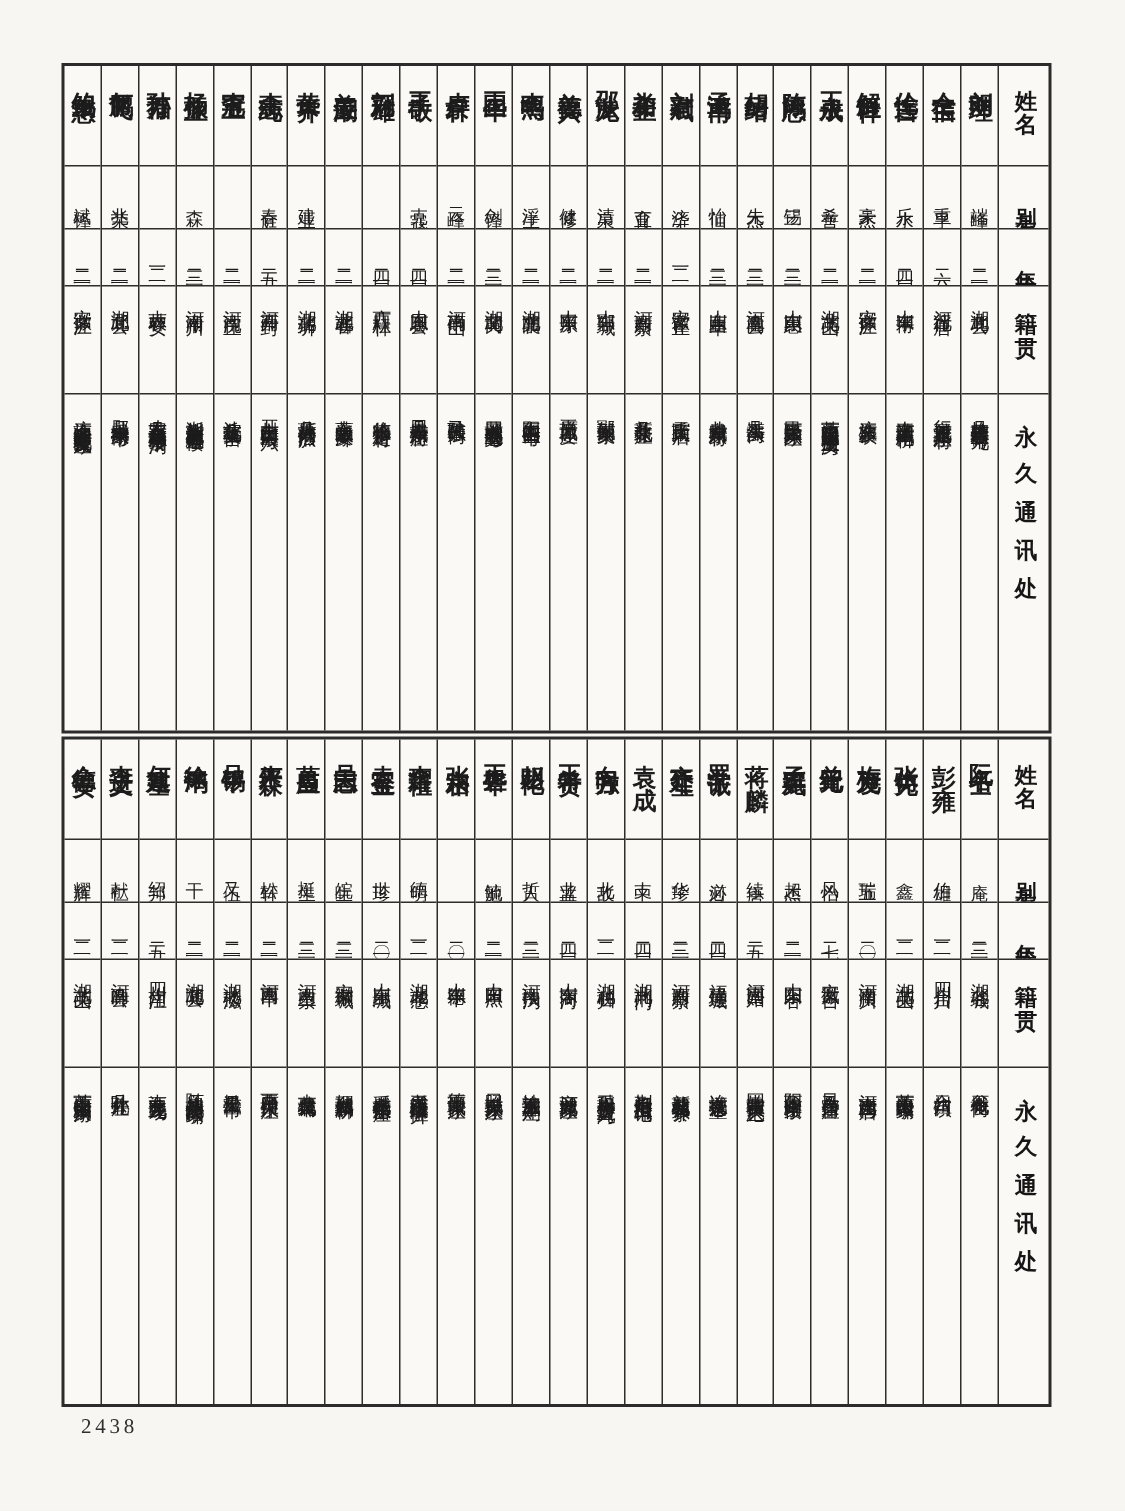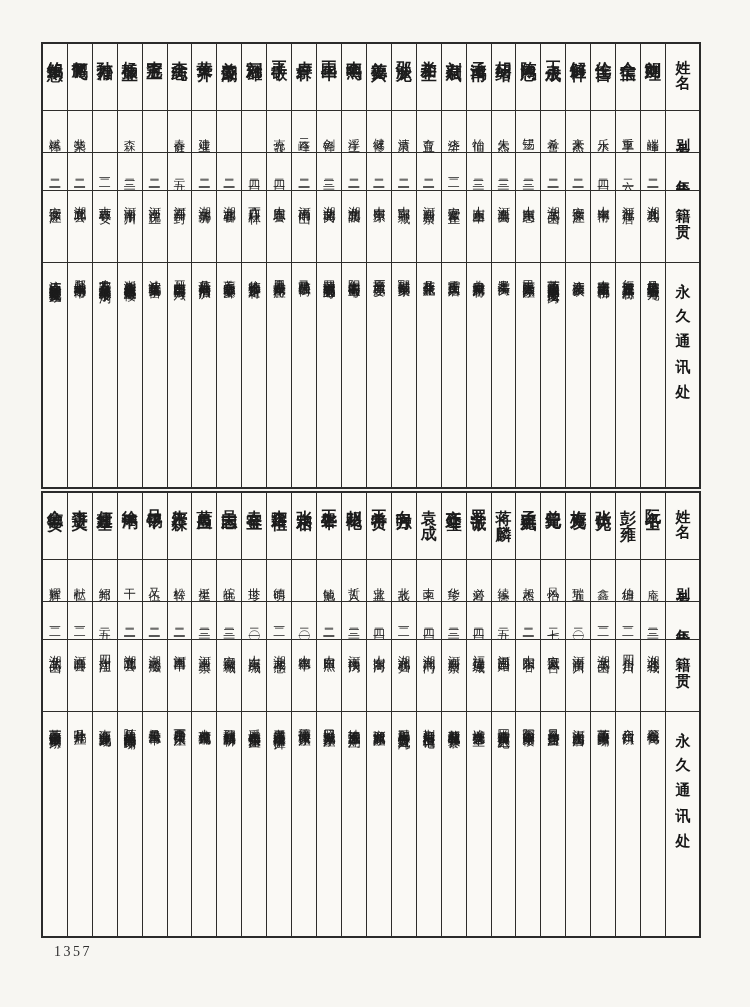--- a/index.html
+++ b/index.html
@@ -943,14 +943,14 @@
           <span class="vtext">二一</span>
         </div>
         <div class="cell native">
           <span class="vtext">湖北英山</span>
         </div>
         <div class="cell address">
           <span class="vtext">英山西河金家铺杨家河</span>
         </div>
       </div>
     </div>
-  <div class="page-number">1357</div>
+  <div class="page-number">2438</div>
 </div>
 
 </body></html>

